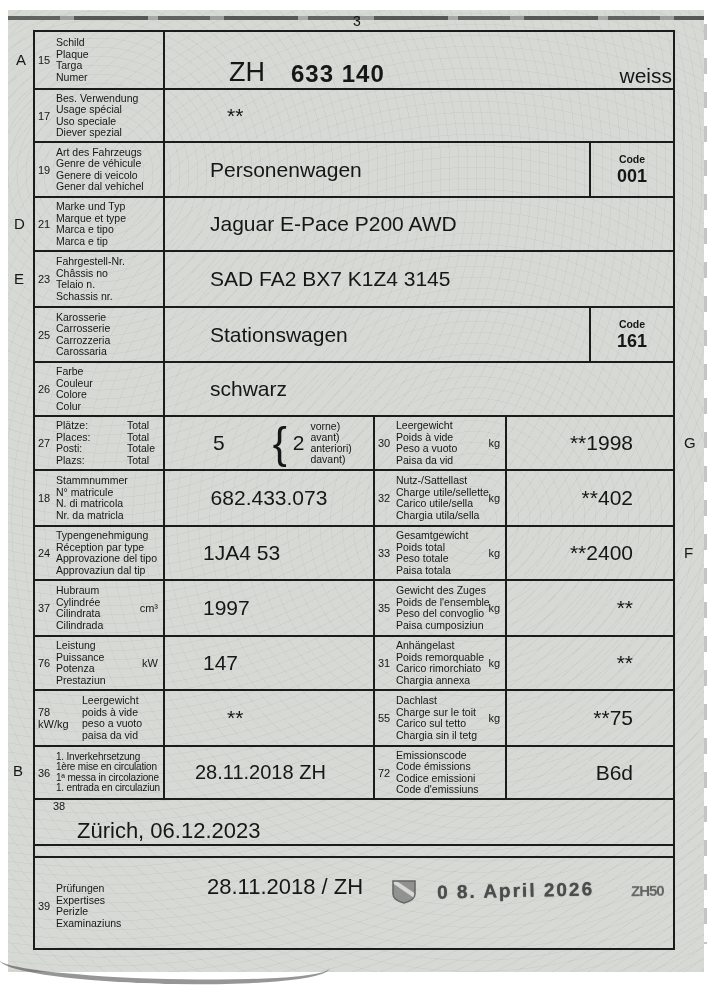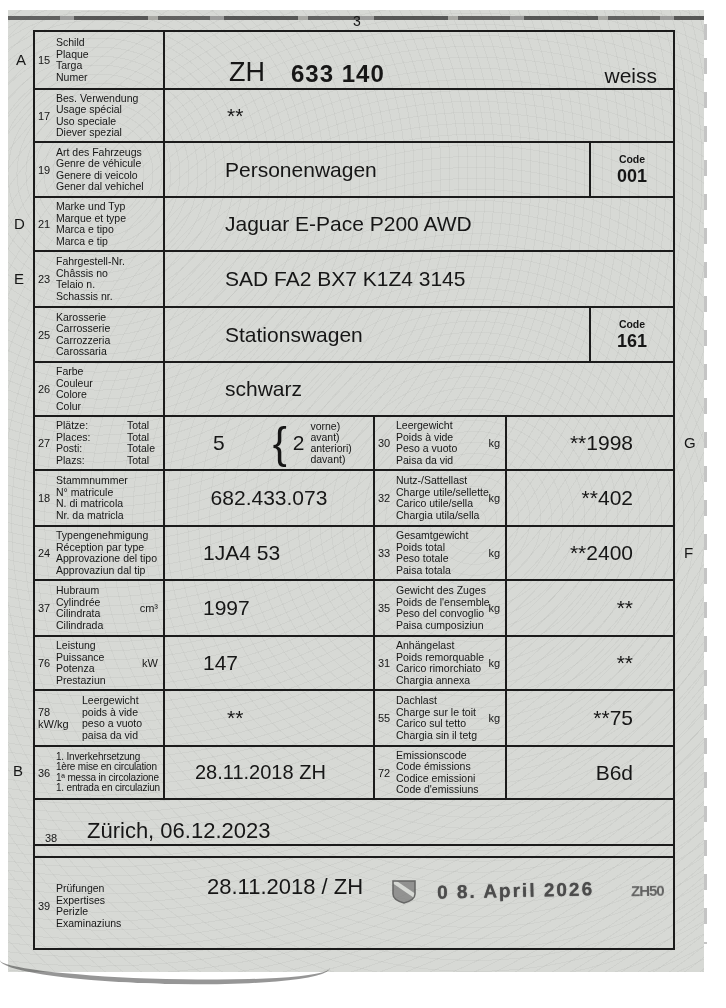--- a/index.html
+++ b/index.html
@@ -34,46 +34,46 @@
   .row { display:flex; border-bottom:2px solid var(--line); position:relative; }
 
   .lblcell { flex:0 0 130px; border-right:2px solid var(--line); display:flex; align-items:center; padding:2px 0 2px 3px; position:relative; }
   .lblcellR { flex:0 0 132px; border-right:2px solid var(--line); display:flex; align-items:center; padding:2px 0 2px 3px; position:relative; }
   .rnum { flex:0 0 18px; font-size:11px; }
   .rnum.wide { flex:0 0 44px; }
   .lbls { font-size:10.5px; line-height:11.5px; white-space:pre-line; }
   .lbls.tight { font-size:10px; line-height:10.5px; letter-spacing:-0.2px; }
   .unit { position:absolute; right:5px; top:50%; transform:translateY(-50%); font-size:11px; }
 
-  .valwide { flex:1; display:flex; align-items:center; font-size:21px; padding-left:60px; }
+  .valwide { flex:1; display:flex; align-items:center; font-size:21px; padding-left:45px; }
   .valwide.ast { padding-left:62px; }
   .codecell { flex:0 0 84px; border-left:2px solid var(--line); display:flex; flex-direction:column; align-items:center; justify-content:center; gap:1px;font-weight:bold; }
   .codelbl { font-size:10.5px; }
   .codeval { font-size:18px; }
 
   .vL { flex:0 0 210px; border-right:2px solid var(--line); display:flex; align-items:center; font-size:21px; padding-left:38px; }
   .vL.center { justify-content:center; padding-left:0; }
   .vL.ast { padding-left:62px; }
   .vL.date { padding-left:30px; font-size:20px; }
   .vR { flex:1; display:flex; align-items:center; justify-content:flex-end; font-size:21px; padding-right:40px; }
 
   .platecell { flex:1; display:flex; align-items:flex-end; }
   .canton { font-size:27px; margin-left:64px; }
   .platenum { font-size:24px; font-weight:700; letter-spacing:1px; margin-left:26px; }
-  .platecolor { font-size:21px; margin-left:auto; margin-right:16px; }
+  .platecolor { font-size:21px; margin-left:auto; margin-right:1px; }
 
   .seats-lbl { display:flex; width:100%; align-items:flex-start; }
   .totals { margin-left:auto; padding-right:8px; }
   .seatsval { flex:0 0 210px; border-right:2px solid var(--line); display:flex; align-items:center; position:relative; }
   .seat-total { font-size:21px; margin-left:48px; }
   .brace { font-size:42px; font-weight:100; margin-left:48px; transform:scaleY(1.05); }
   .seat-front { font-size:21px; margin-left:6px; }
   .front-lbls { font-size:10.5px; line-height:11px; white-space:pre-line; margin-left:6px; }
 
-  .r38 { display:flex; align-items:flex-end; padding-left:10px; }
+  .r38 { display:flex; align-items:flex-start; padding-left:18px;flex-direction:column; }
   .issue-text { font-size:22px; margin-left:24px; }
   .gaprow { height:10px; border-bottom:none; }
   .r39 { border-top:2px solid var(--line); border-bottom:none; position:relative; padding:6px 0 0 3px; }
   .lbl39 { display:flex; align-items:center; }
   .insp-value { position:absolute; left:172px; top:16px; font-size:22px; }
   .stamp-shield { position:absolute; left:356px; top:22px; opacity:.8; }
   .stamp-date {
     position:absolute; left:402px; top:22px; font-size:19px; font-weight:700;
     color:#4c4c4c; letter-spacing:2px; transform:rotate(-1.2deg);
     text-shadow:0 0 1px rgba(60,60,60,.8); white-space:nowrap;

